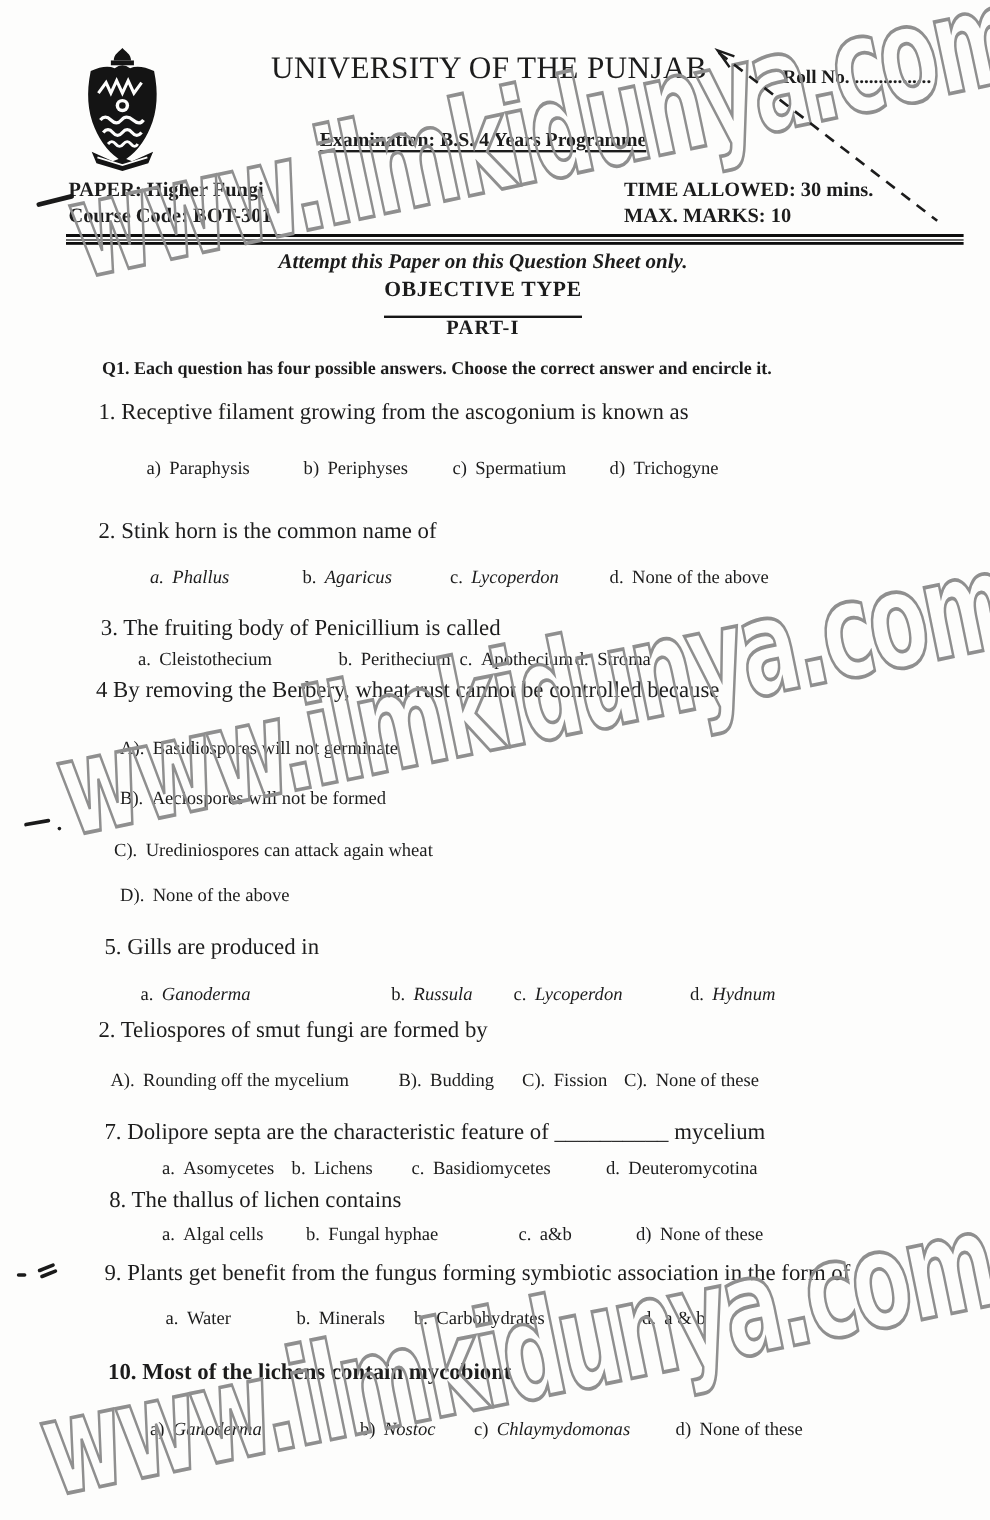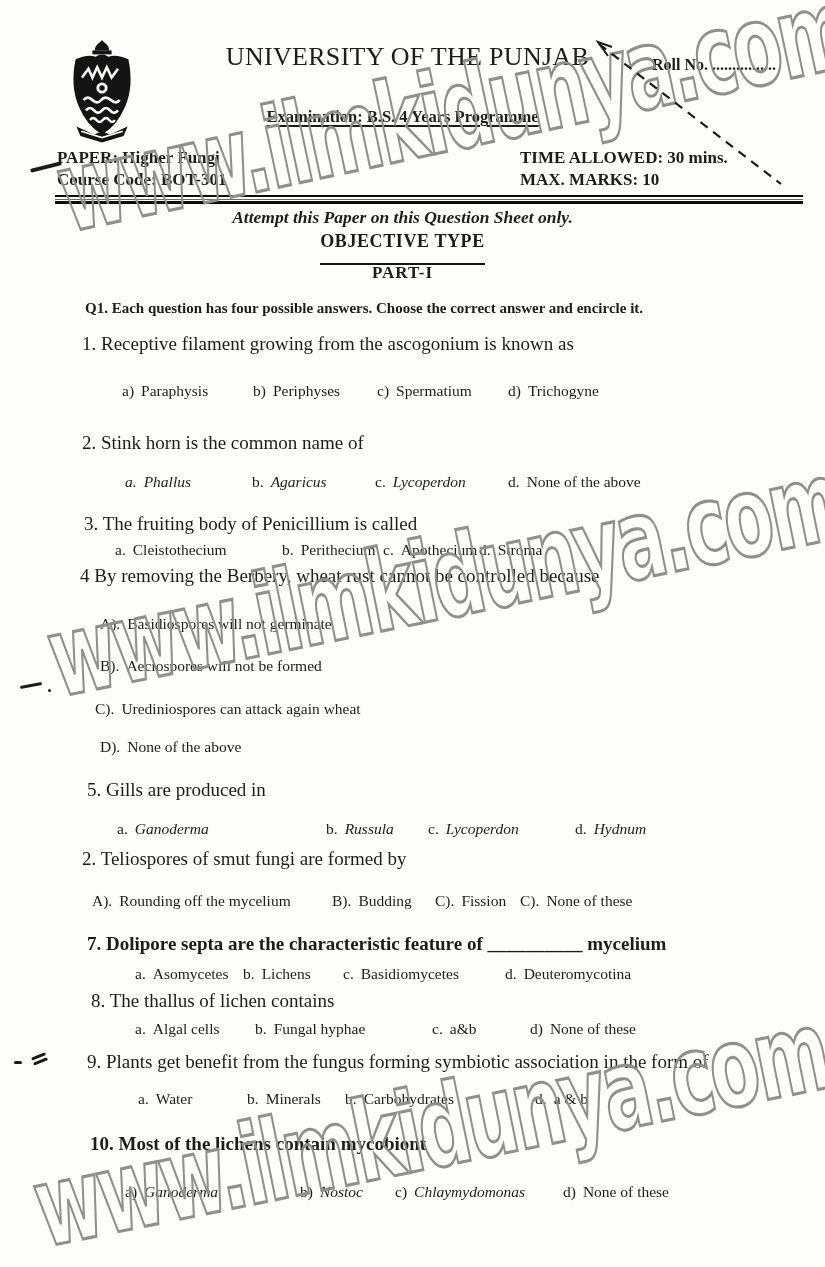--- a/index.html
+++ b/index.html
@@ -133,21 +133,21 @@
       <div class="q-text abs" style="left: 87px; top: 779px;">5.  Gills are produced in</div>
       <div class="opt abs" style="left: 117px; top: 820px;"><span class="opt-label">a.</span><span class="opt-text it">Ganoderma</span></div>
       <div class="opt abs" style="left: 278px; top: 820px; margin-left: 48px;"><span class="opt-label">b.</span><span class="opt-text it">Russula</span></div>
       <div class="opt abs" style="left: 428px; top: 820px;"><span class="opt-label">c.</span><span class="opt-text it">Lycoperdon</span></div>
       <div class="opt abs" style="left: 575px; top: 820px;"><span class="opt-label">d.</span><span class="opt-text it">Hydnum</span></div>
       <div class="q-text abs" style="left: 82px; top: 848px;">2. Teliospores of smut fungi are formed by</div>
       <div class="opt abs" style="left: 92px; top: 892px;"><span class="opt-label">A).</span><span class="opt-text">Rounding off the mycelium</span></div>
       <div class="opt abs" style="left: 332px; top: 892px;"><span class="opt-label">B).</span><span class="opt-text">Budding</span></div>
       <div class="opt abs" style="left: 435px; top: 892px;"><span class="opt-label">C).</span><span class="opt-text">Fission</span></div>
       <div class="opt abs" style="left: 520px; top: 892px;"><span class="opt-label">C).</span><span class="opt-text">None of these</span></div>
-      <div class="q-text abs" style="left: 87px; top: 933px; font-weight: bold;">7. Dolipore septa are the characteristic feature of __________ mycelium</div>
+      <div class="q-text abs" style="left: 87px; top: 933px;">7. Dolipore septa are the characteristic feature of __________ mycelium</div>
       <div class="opt abs" style="left: 135px; top: 965px;"><span class="opt-label">a.</span><span class="opt-text">Asomycetes</span></div>
       <div class="opt abs" style="left: 243px; top: 965px;"><span class="opt-label">b.</span><span class="opt-text">Lichens</span></div>
       <div class="opt abs" style="left: 343px; top: 965px;"><span class="opt-label">c.</span><span class="opt-text">Basidiomycetes</span></div>
       <div class="opt abs" style="left: 505px; top: 965px;"><span class="opt-label">d.</span><span class="opt-text">Deuteromycotina</span></div>
       <div class="q-text abs" style="left: 91px; top: 990px;">8. The thallus of lichen contains</div>
       <div class="opt abs" style="left: 135px; top: 1020px;"><span class="opt-label">a.</span><span class="opt-text">Algal cells</span></div>
       <div class="opt abs" style="left: 255px; top: 1020px;"><span class="opt-label">b.</span><span class="opt-text">Fungal hyphae</span></div>
       <div class="opt abs" style="left: 432px; top: 1020px;"><span class="opt-label">c.</span><span class="opt-text">a&amp;b</span></div>
       <div class="opt abs" style="left: 530px; top: 1020px;"><span class="opt-label">d)</span><span class="opt-text">None of these</span></div>
       <div class="q-text abs" style="left: 87px; top: 1051px;">9. Plants get benefit from the fungus forming symbiotic association in the form of</div>

